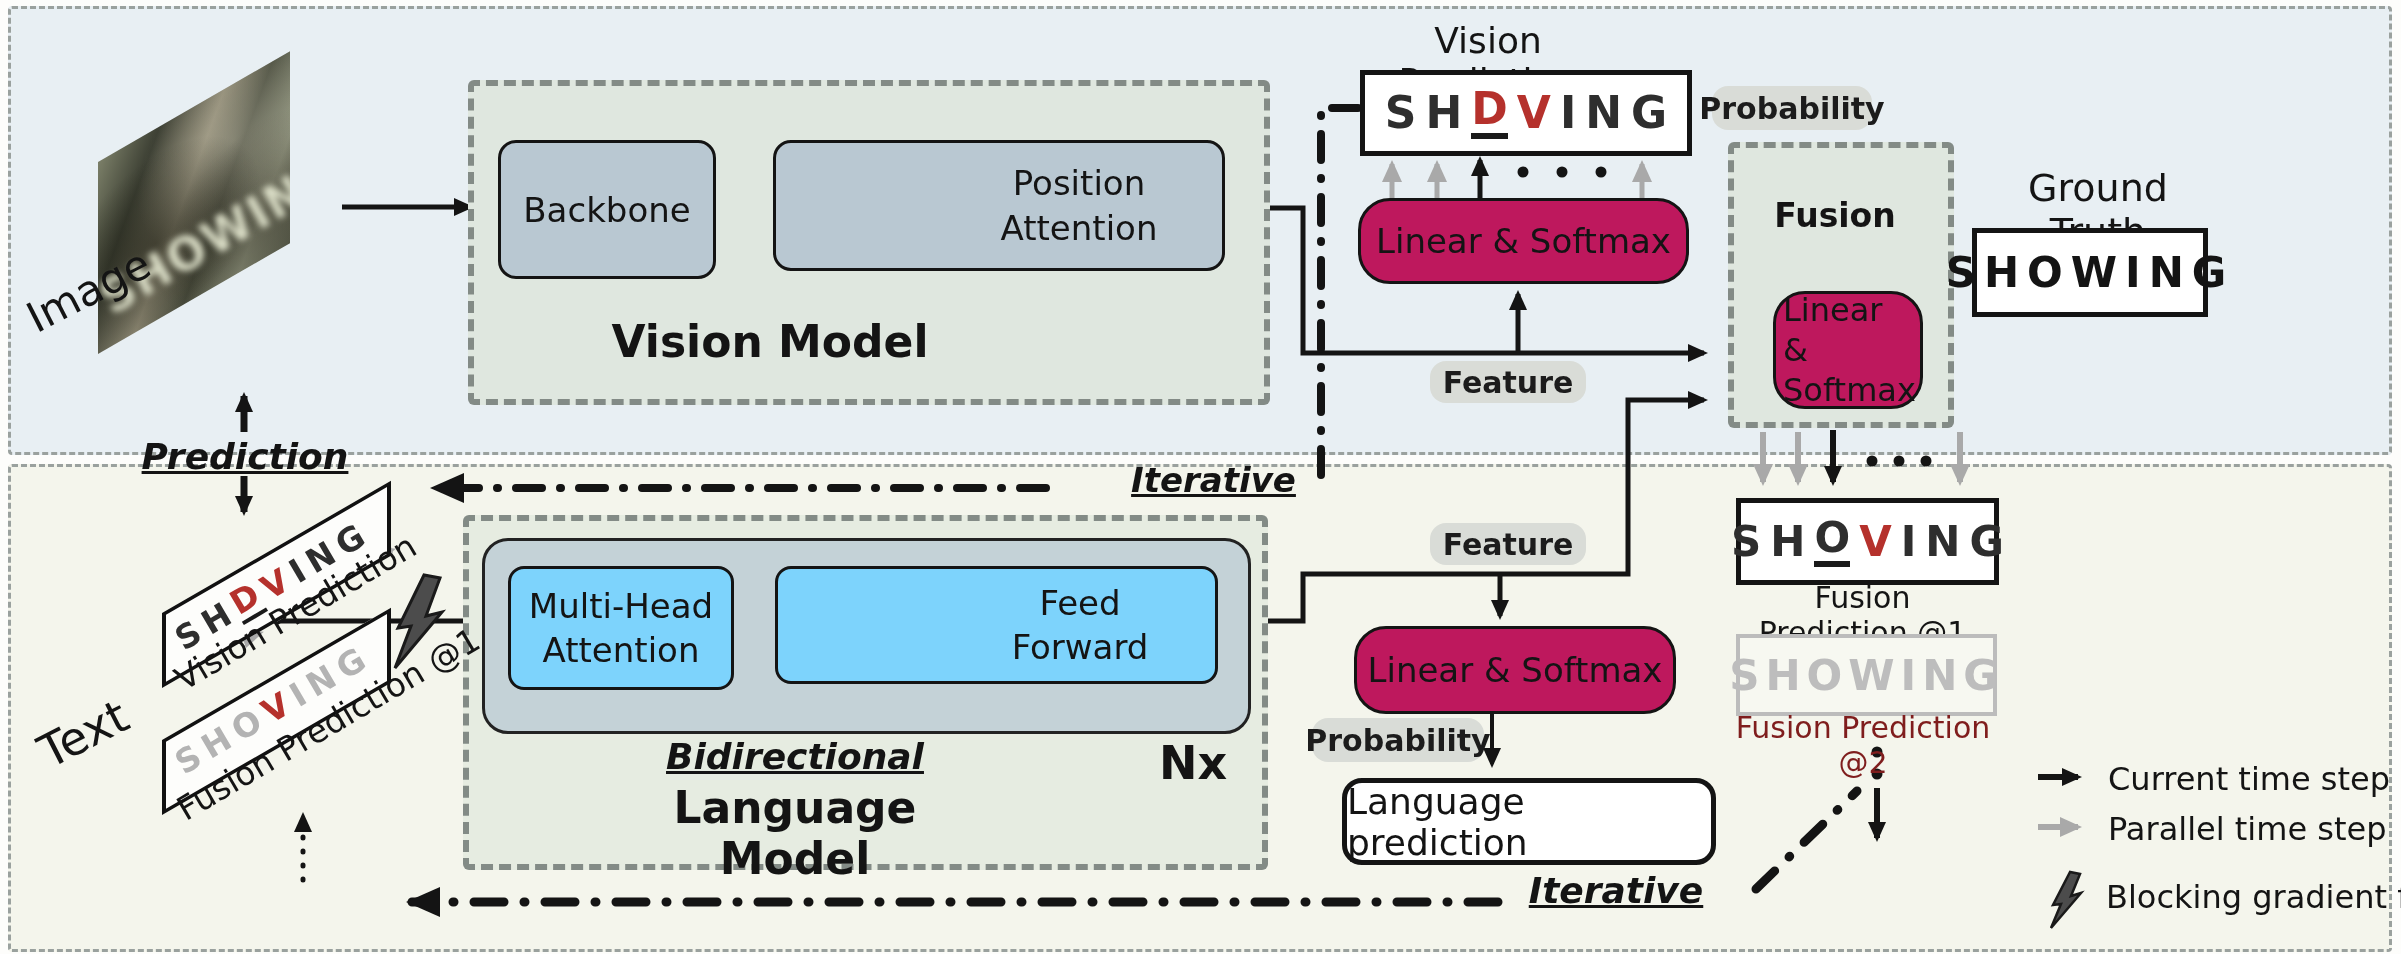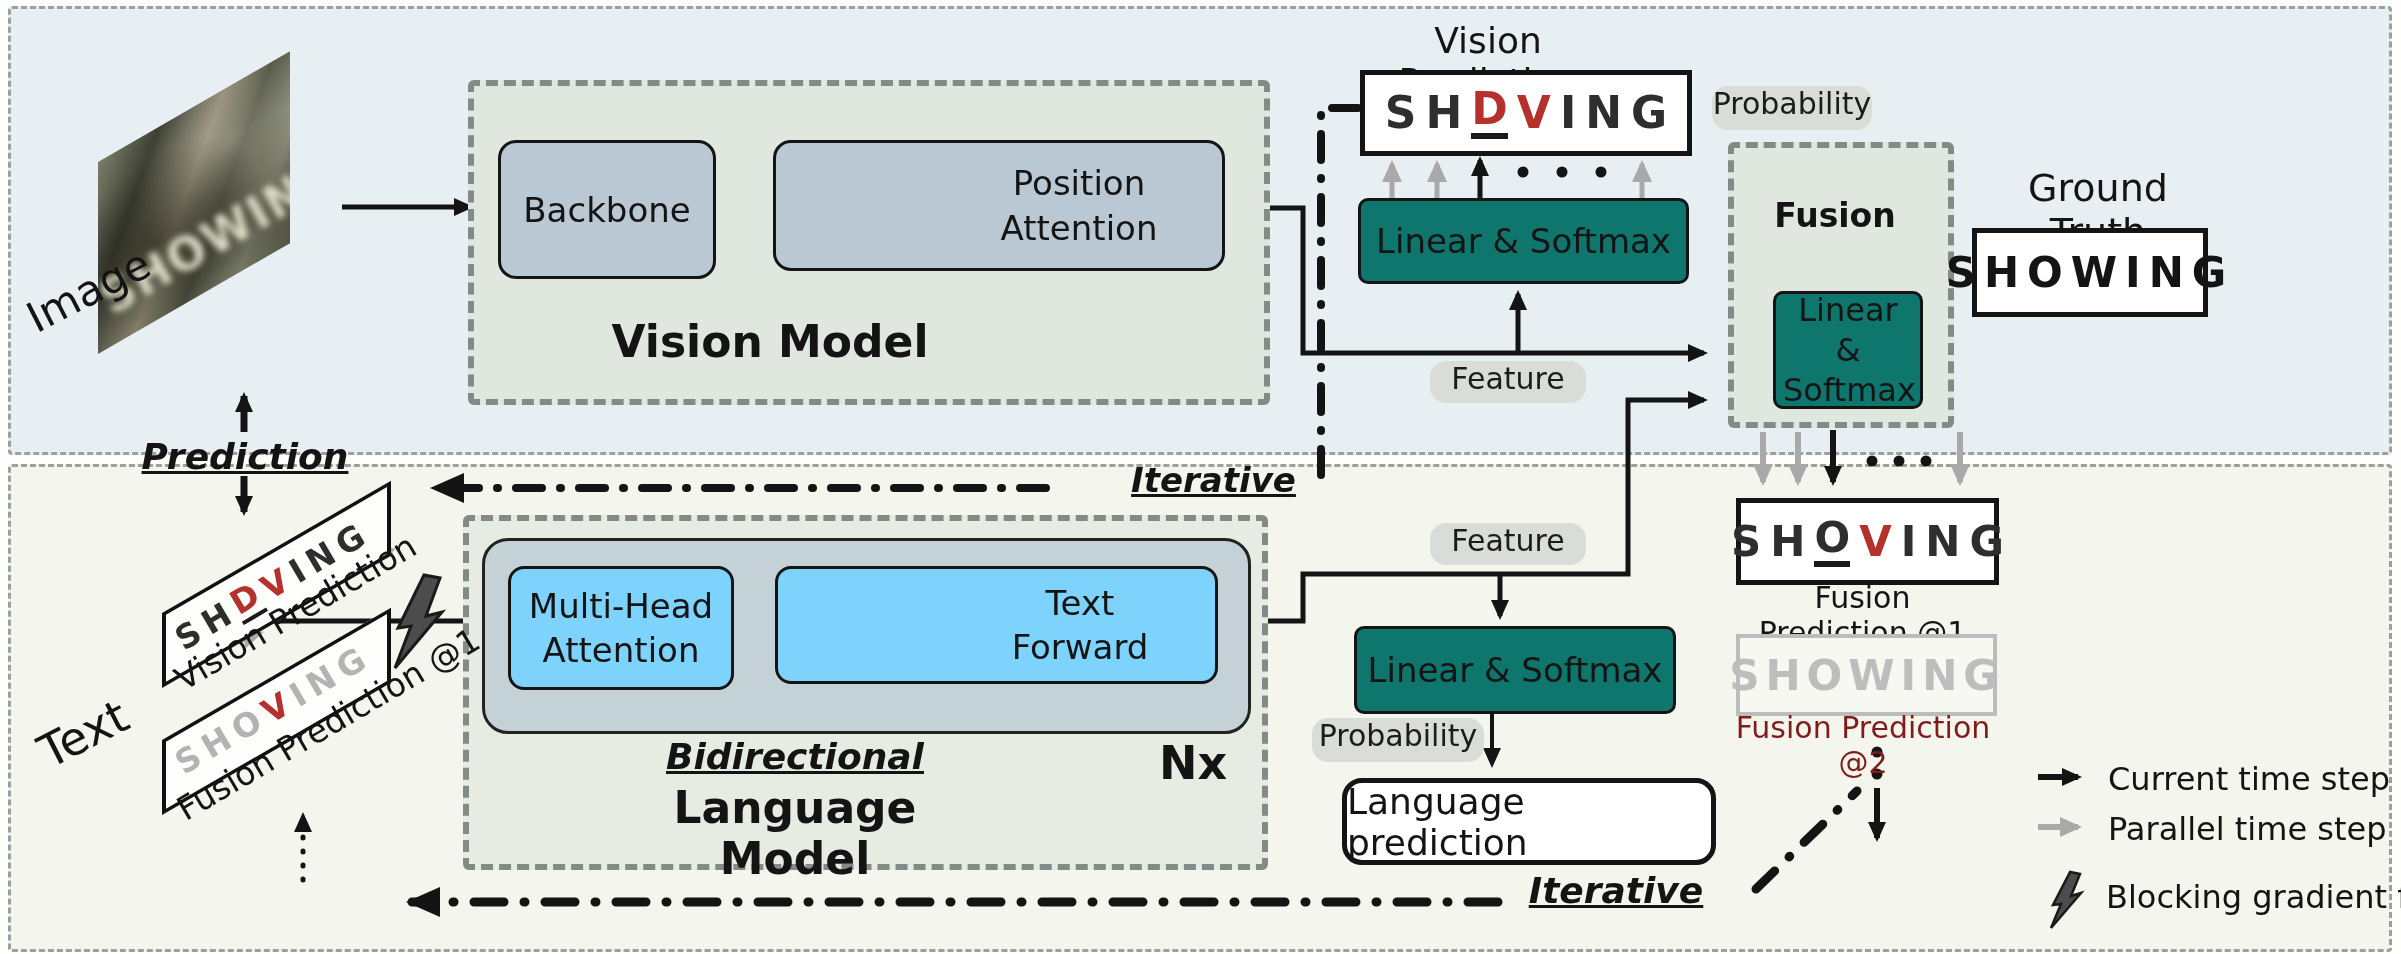--- a/index.html
+++ b/index.html
@@ -10,26 +10,26 @@
   .abs{position:absolute;}
   .panel{position:absolute;border:3px dashed #9aa19e;border-radius:4px;}
   #panel-top{left:8px;top:6px;width:2378px;height:443px;background:#e8eff3;}
   #panel-bottom{left:8px;top:464px;width:2378px;height:482px;background:#f4f5ec;}
 
   .sagebox{position:absolute;border:6px dashed #838b86;background:#dfe7df;border-radius:6px;}
   .bluebox{position:absolute;background:#b9c8d2;border:3px solid #141414;border-radius:18px;
            display:flex;align-items:center;justify-content:center;text-align:center;font-size:34px;}
   .greenbox{position:absolute;background:#7dd3fc;border:3px solid #141414;border-radius:16px;
            display:flex;align-items:center;justify-content:center;text-align:center;font-size:34px;}
-  .yellowbox{position:absolute;background:#0f766e;border:3px solid #141414;border-radius:10px;
-           display:flex;align-items:center;justify-content:center;text-align:center;font-size:34px;}
+  .yellowbox{position:absolute;background:#be185d;border:3px solid #141414;border-radius:32px;
+           display:flex;align-items:center;justify-content:center;text-align:left;font-size:34px;}
   .whitebox{position:absolute;background:#ffffff;border:5px solid #141414;
            display:flex;align-items:center;justify-content:center;}
   .pill{position:absolute;background:#d9dcd7;border-radius:16px;color:#1c1c1c;
-        display:flex;align-items:flex-start;justify-content:center;font-size:30px;}
+        display:flex;align-items:center;justify-content:center;font-size:30px;font-weight:bold;}
   .title{position:absolute;font-weight:bold;text-align:center;}
   .cap{position:absolute;text-align:center;}
   .ital{font-style:italic;text-decoration:underline;font-weight:bold;}
 
   .lrow{display:flex;align-items:center;justify-content:center;gap:9px;
         font-weight:bold;font-size:44px;color:#2e2e2e;}
   .lrow span{line-height:1;}
   .lrow .red{color:#b5312c;}
   .lrow .ul{border-bottom:6px solid #1a1a1a;padding-bottom:2px;}
   .lrow .grayL{color:#b3b3b3;}
@@ -208,21 +208,21 @@
   <div class="lrow" style="font-size:42px;letter-spacing:6px;color:#bdbdbd;">SHOWING</div>
 </div>
 <div class="cap" style="left:1728px;top:710px;width:270px;font-size:30px;color:#7f1d1d;">Fusion Prediction @2</div>
 
 <div class="sagebox" style="left:463px;top:515px;width:793px;height:343px;background:#e6ece1;"></div>
 <div class="abs" style="left:482px;top:538px;width:763px;height:190px;background:#c4d2d7;border:3px solid #222;border-radius:26px;"></div>
 <div class="greenbox" style="left:508px;top:566px;width:220px;height:118px;">
   <span style="width:200px;line-height:1.3;">Multi-Head Attention</span>
 </div>
 <div class="greenbox" style="left:775px;top:566px;width:443px;height:118px;justify-content:flex-end;padding-right:50px;box-sizing:border-box;">
-  <span style="width:170px;line-height:1.3;text-align:center;">Text Forward</span>
+  <span style="width:170px;line-height:1.3;text-align:center;">Feed Forward</span>
 </div>
 <div class="title ital" style="left:640px;top:736px;width:310px;font-size:36px;">Bidirectional</div>
 <div class="title" style="left:600px;top:782px;width:390px;font-size:44px;">Language Model</div>
 <div class="title" style="left:1148px;top:736px;width:90px;font-size:46px;">Nx</div>
 
 <div class="yellowbox" style="left:1354px;top:626px;width:316px;height:82px;">
   <span>Linear &amp; Softmax</span>
 </div>
 <div class="pill" style="left:1312px;top:718px;width:172px;height:44px;">
   <span>Probability</span>

